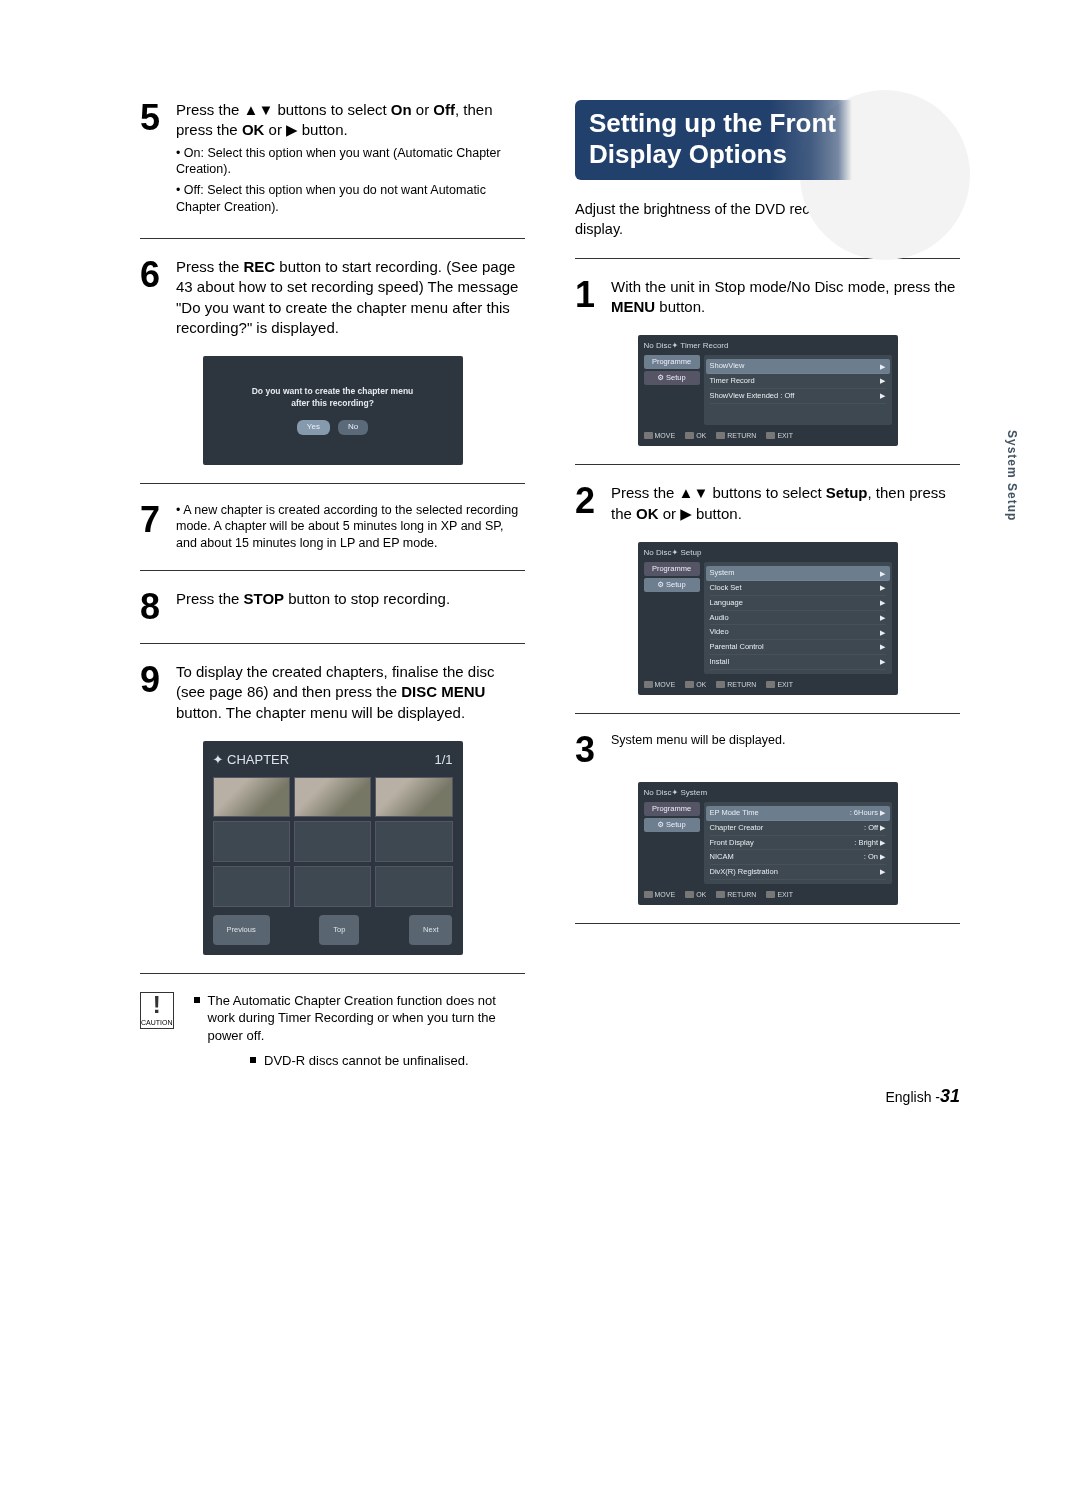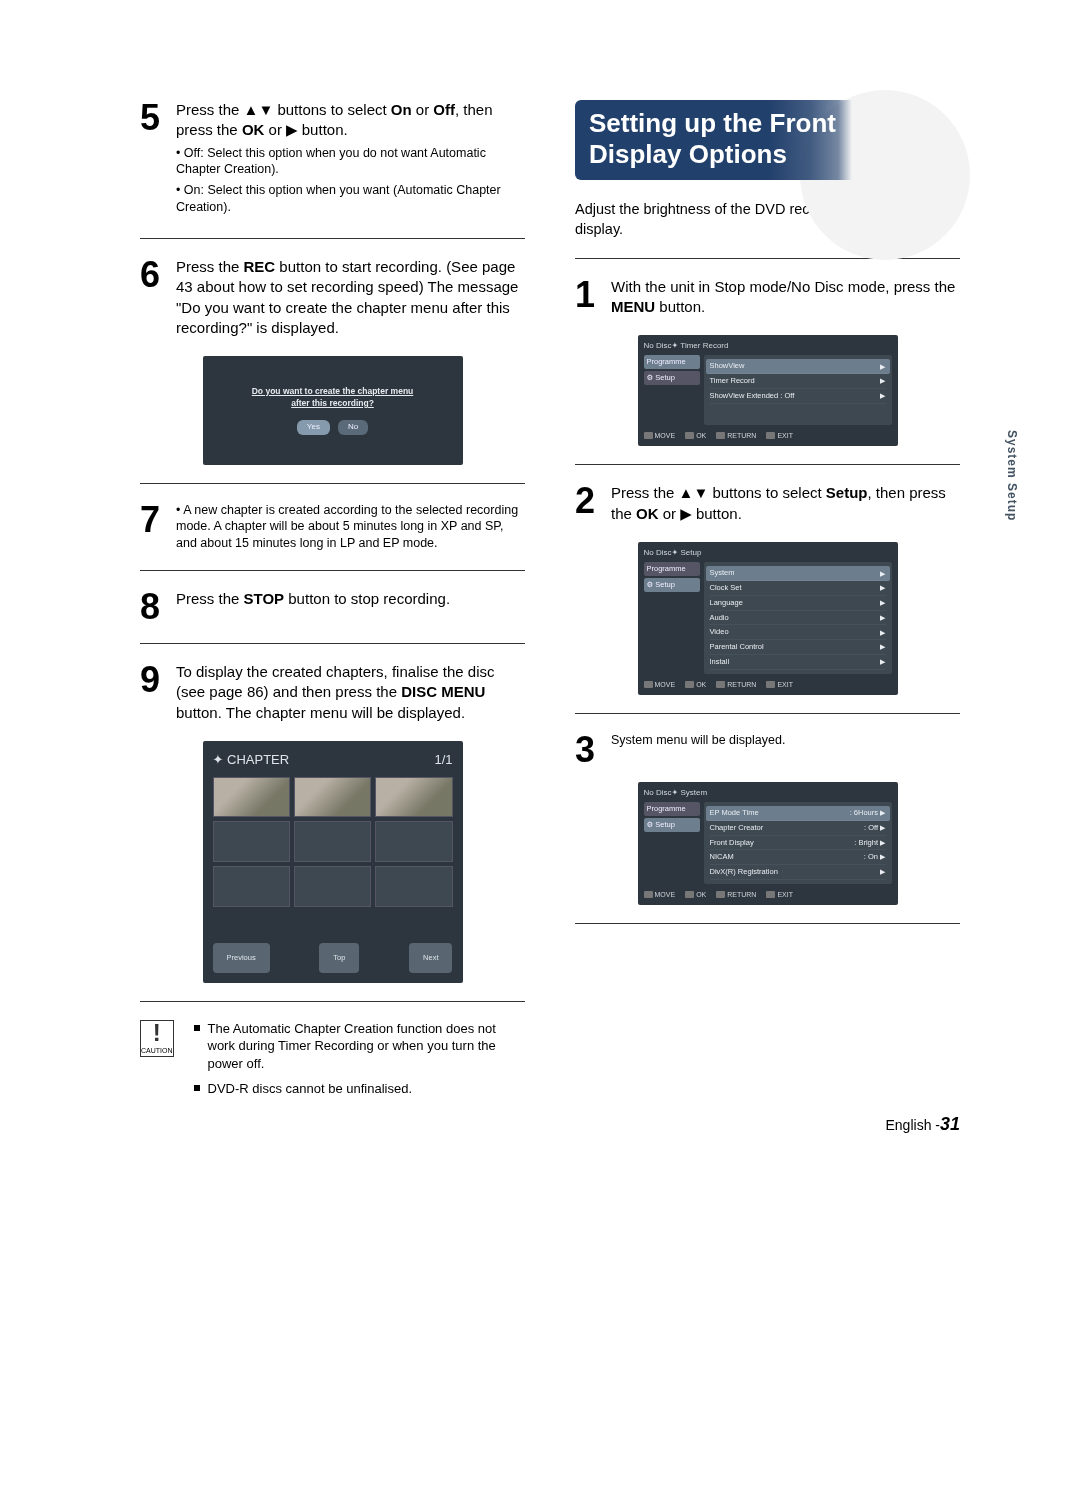--- a/index.html
+++ b/index.html
@@ -78,21 +78,21 @@
   .osd .side {
     width: 56px;
     display: flex; flex-direction: column; gap: 2px;
   }
   .osd .side div {
     background: #556;
     color: #eef;
     font-size: 7.5px;
     padding: 2px 3px;
     border-radius: 2px;
-    text-align: left;
+    text-align: center;
   }
   .osd .side div.sel { background: #6d7e8f; }
   .osd .main-panel {
     flex: 1;
     background: #3e4851;
     border-radius: 2px;
     padding: 4px 6px;
     min-height: 70px;
   }
   .osd .main-panel .row {
@@ -112,21 +112,21 @@
   
   .osd-dialog {
     background: #2d363f;
     width: 260px;
     margin: 14px auto;
     border-radius: 2px;
     padding: 30px 20px;
     text-align: center;
     color: #e6eaef;
   }
-  .osd-dialog .msg { font-size: 8.5px; font-weight: bold; line-height: 1.4; text-decoration: underline; }
+  .osd-dialog .msg { font-size: 8.5px; font-weight: bold; line-height: 1.4; }
   .osd-dialog .btns { display: flex; justify-content: center; gap: 8px; margin-top: 10px; }
   .osd-dialog .btn {
     background: #5b6a78;
     font-size: 8px;
     padding: 2px 10px;
     border-radius: 6px;
     color: #eef;
   }
   .osd-dialog .btn.sel { background: #859aad; }
   
@@ -157,21 +157,21 @@
   .osd-chapter .cell.thumb::after {
     content:"";
     position:absolute; right:3px; bottom:2px;
     font-size:6px; color:#222;
   }
   .osd-chapter .navrow {
     display:flex; justify-content: space-between;
     margin-top: 8px;
   }
   .osd-chapter .navbtn {
-    font-size: 7.5px; background:#596672; padding: 10px 14px; border-radius: 4px; margin-top: 28px;
+    font-size: 7.5px; background:#596672; padding: 10px 14px; border-radius: 4px;
   }
   
   .caution-block {
     display: flex;
     gap: 20px;
     margin-top: 10px;
     align-items: flex-start;
   }
   .caution-icon {
     width: 36px;
@@ -182,21 +182,21 @@
     line-height: 1.1;
   }
   .caution-icon .bang {
     font-size: 24px;
     font-weight: bold;
     color: #333;
     line-height: 1;
     margin-bottom: 2px;
   }
   .caution-list { font-size: 13px; }
-  .caution-list .item { display: flex; margin-bottom: 8px; }
+  .caution-list .item { display: flex; margin-bottom: 8px; justify-content: center; }
   .caution-list .sq {
     width: 6px; height: 6px; background: #000; margin: 5px 8px 0 0; flex: none;
   }
   
   .side-tab {
     position: absolute;
     right: 60px;
     top: 430px;
     writing-mode: vertical-rl;
     font-size: 12px;
@@ -221,22 +221,22 @@
 
   <div class="col">
 
     <div class="step">
       <div class="step-num">5</div>
       <div class="step-body">
         <div class="main">
           <span>Press the </span><span>▲▼</span><span> buttons to select </span><span class="bold">On</span><span> or </span><span class="bold">Off</span><span>, then press the </span><span class="bold">OK</span><span> or </span><span>▶</span><span> button.</span>
         </div>
         <div class="sub">
+          <div class="sub-item">• On:  Select this option when you want (Automatic Chapter Creation).</div>
           <div class="sub-item">• Off:  Select this option when you do not want Automatic Chapter Creation).</div>
-          <div class="sub-item">• On:  Select this option when you want (Automatic Chapter Creation).</div>
         </div>
       </div>
     </div>
 
     <hr class="sep">
 
     <div class="step">
       <div class="step-num">6</div>
       <div class="step-body">
         <div class="main">

